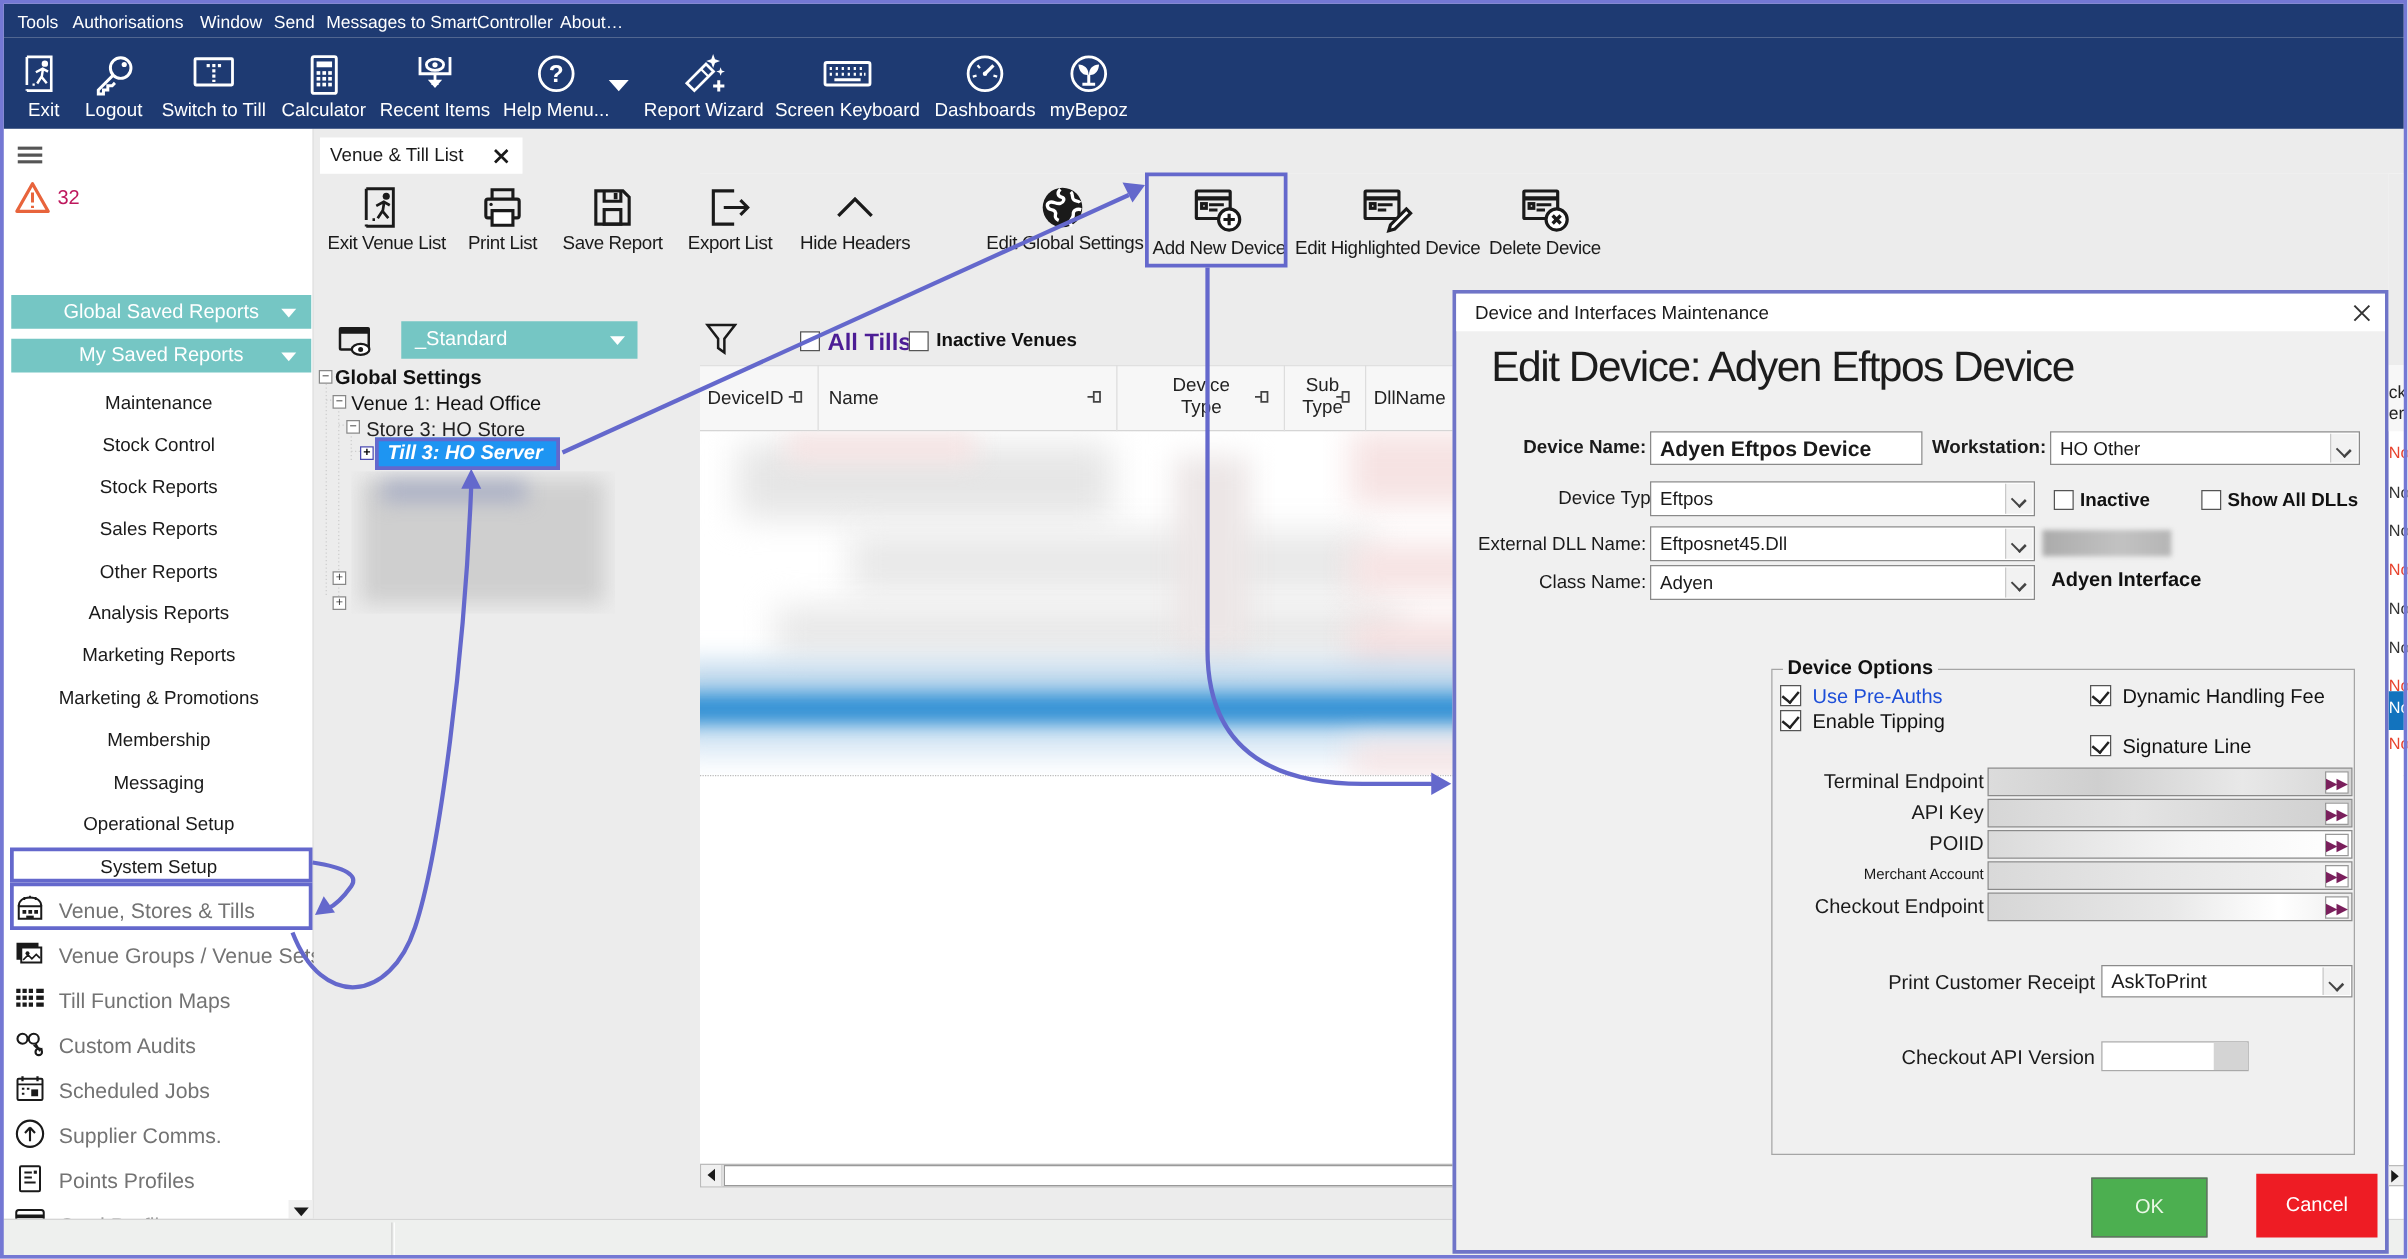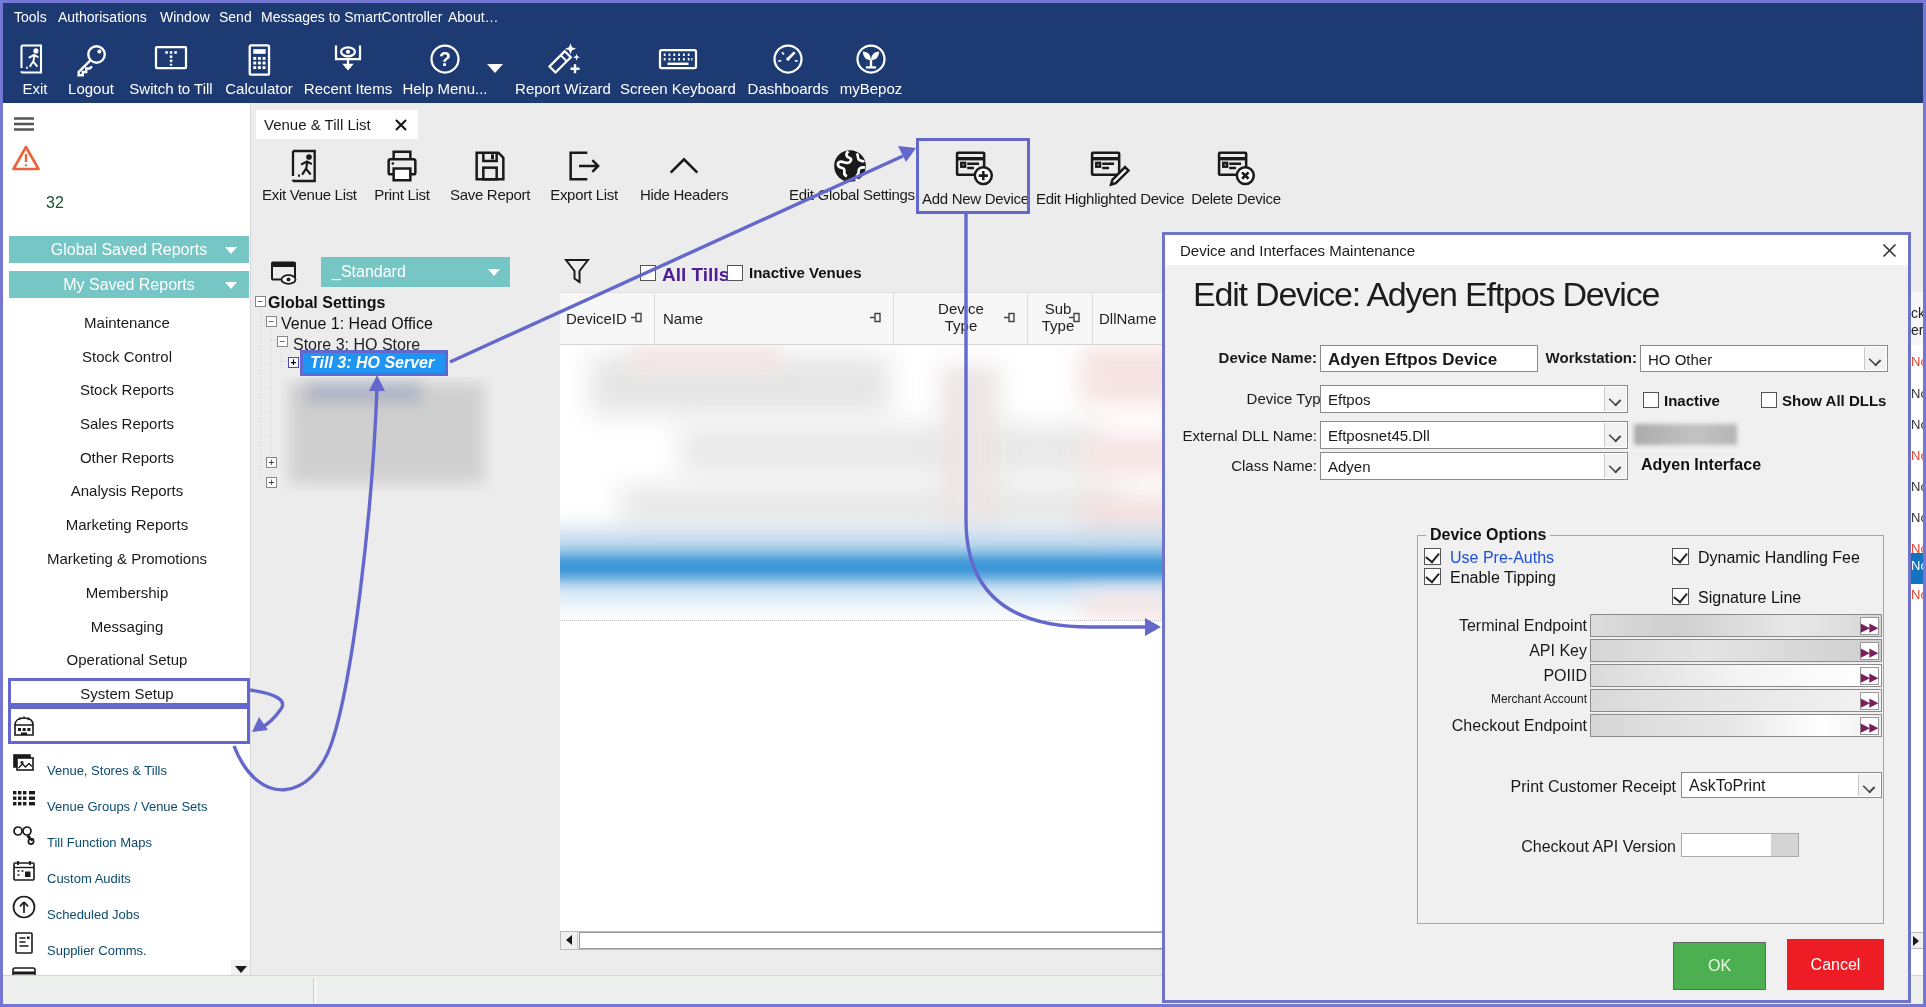--- a/index.html
+++ b/index.html
@@ -11,21 +11,21 @@
 
 #menubar { left:3px; top:3px; width:1920px; height:27px; background:#1e3a72; color:#fff; font-size:14px; }
 #menubar span { position:absolute; top:6px; }
 #toolbar { left:3px; top:30px; width:1920px; height:73px; background:#1e3a72; color:#fff; z-index:5; }
 .tbi { position:absolute; top:11px; height:58px; text-align:center; color:#fff; font-size:15px; white-space:nowrap; }
 .tbi svg { display:block; margin:0 auto; }
 .tbi .lbl { position:absolute; bottom:2px; left:50%; transform:translateX(-50%); white-space:nowrap; }
 
 #sidebar { left:3px; top:103px; width:248px; height:872px; background:#ffffff; border-right:1px solid #d8d8d8; }
 .sideitem { position:absolute; width:248px; text-align:center; font-size:15px; color:#1a1a1a; }
-.sideitem2 { position:absolute; left:44px; font-size:13px; color:#0c4a6e; white-space:nowrap;margin-top:44px; }
+.sideitem2 { position:absolute; left:44px; font-size:17px; color:#737373; white-space:nowrap; }
 .sideicon { position:absolute; left:8px; }
 .tealbtn { position:absolute; left:6px; width:240px; height:27px; background:#75c6c4; color:#fff; font-size:16px; text-align:center; line-height:27px; }
 .tealbtn .car { position:absolute; right:12px; top:11px; width:0; height:0; border-left:6px solid transparent; border-right:6px solid transparent; border-top:7px solid #fff; }
 
 #statusbar { left:3px; top:975px; width:1920px; height:29px; background:#eef0ee; border-top:1px solid #d5d5d5; }
 
 #main { left:251px; top:103px; width:1672px; height:872px; background:#ececec; }
 #tab { position:absolute; left:256px; top:110px; width:162px; height:29px; background:#fff; font-size:15px; color:#1a1a1a; z-index:2; }
 .tbi2 { position:absolute; text-align:center; color:#1a1a1a; font-size:15px; white-space:nowrap; z-index:6; letter-spacing:-0.3px; }
 .tbi2 svg { display:block; margin:0 auto; }
@@ -169,21 +169,21 @@
   </div>
 </div>
 <div id="sidebar" class="abs">
   <svg style="position:absolute;left:11px;top:14px" width="20" height="14" viewBox="0 0 20 14">
       <path d="M0 1.5 h20 M0 7 h20 M0 12.5 h20" stroke="#555" stroke-width="2.6"></path>
     </svg>
   <svg style="position:absolute;left:9px;top:42px" width="28" height="26" viewBox="0 0 28 26">
     <path d="M14 2 L26.5 24 H1.5 Z" fill="none" stroke="#e8643c" stroke-width="2.6" stroke-linejoin="round"></path>
     <path d="M14 9 v8 M14 19.5 v1.8" stroke="#e8643c" stroke-width="2.4"></path>
   </svg>
-  <span style="position:absolute;left:43px;top:47px;font-size:16px;color:#14532d;margin-top:44px;">32</span>
+  <span style="position:absolute;left:43px;top:47px;font-size:16px;color:#be185d;">32</span>
   <div class="tealbtn" style="top:133px">Global Saved Reports<span class="car"></span></div>
   <div class="tealbtn" style="top:168px">My Saved Reports<span class="car"></span></div>
   <div class="sideitem" style="top:211px">Maintenance</div>
   <div class="sideitem" style="top:245px">Stock Control</div>
   <div class="sideitem" style="top:278px">Stock Reports</div>
   <div class="sideitem" style="top:312px">Sales Reports</div>
   <div class="sideitem" style="top:346px">Other Reports</div>
   <div class="sideitem" style="top:379px">Analysis Reports</div>
   <div class="sideitem" style="top:413px">Marketing Reports</div>
   <div class="sideitem" style="top:447px">Marketing &amp; Promotions</div>
@@ -540,21 +540,21 @@
   <div class="lab" style="left:311px;top:543px;width:200px;font-size:16px">Print Customer Receipt</div>
   <div class="fld" style="left:516px;top:537px;width:201px;height:26px;">
       <span style="position:absolute;left:7px;top:4px;font-size:16px">AskToPrint</span>
       <span class="combo-arrow"></span>
     </div>
   <div class="lab" style="left:311px;top:603px;width:200px;font-size:16px">Checkout API Version</div>
   <div class="fld" style="left:516px;top:598px;width:118px;height:24px;border:1px solid #aaa">
       <span style="position:absolute;right:0px;top:0px;width:27px;height:22px;background:#d4d4d4"></span>
     </div>
   <div style="position:absolute;left:508px;top:707px;width:93px;height:48px;background:#4caf50;border:1px solid #666;color:#eaf8e6;font-size:16px;text-align:center;line-height:46px">OK</div>
-  <div style="position:absolute;left:622px;top:704px;width:97px;height:51px;background:#ee1c24;color:#fff;font-size:16px;text-align:center;line-height:51px">Cancel</div>
+  <div style="position:absolute;left:640px;top:704px;width:97px;height:51px;background:#ee1c24;color:#fff;font-size:16px;text-align:center;line-height:51px">Cancel</div>
 </div>
 <div class="pbox" style="left:8px;top:678px;width:242px;height:28px"></div>
 <div class="pbox" style="left:8px;top:706px;width:242px;height:38px"></div>
 <div class="pbox" style="left:916px;top:138px;width:114px;height:76px"></div>
 <svg id="annot" viewBox="0 0 1926 1007">
   <g stroke="#6468cc" stroke-width="3.4" fill="none">
     <path d="M450 362 L903 156"></path>
     <path d="M966 214 L966 520 Q966 627 1090 627 L1150 627"></path>
     <path d="M234 746 C258 808 312 802 332 742 C352 682 372 520 377 388"></path>
     <path d="M250 690 Q290 696 281 709 Q271 723 262 727"></path>

